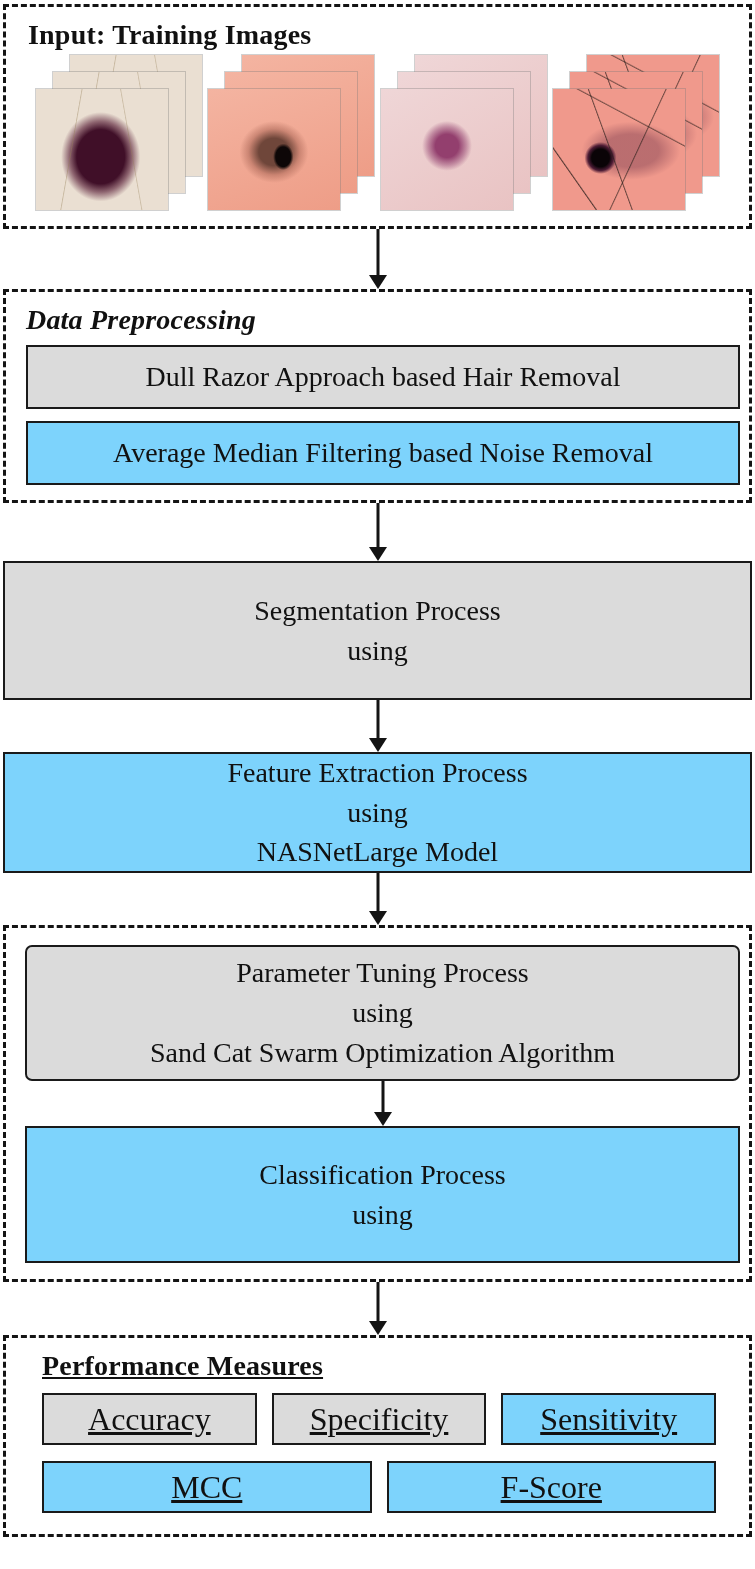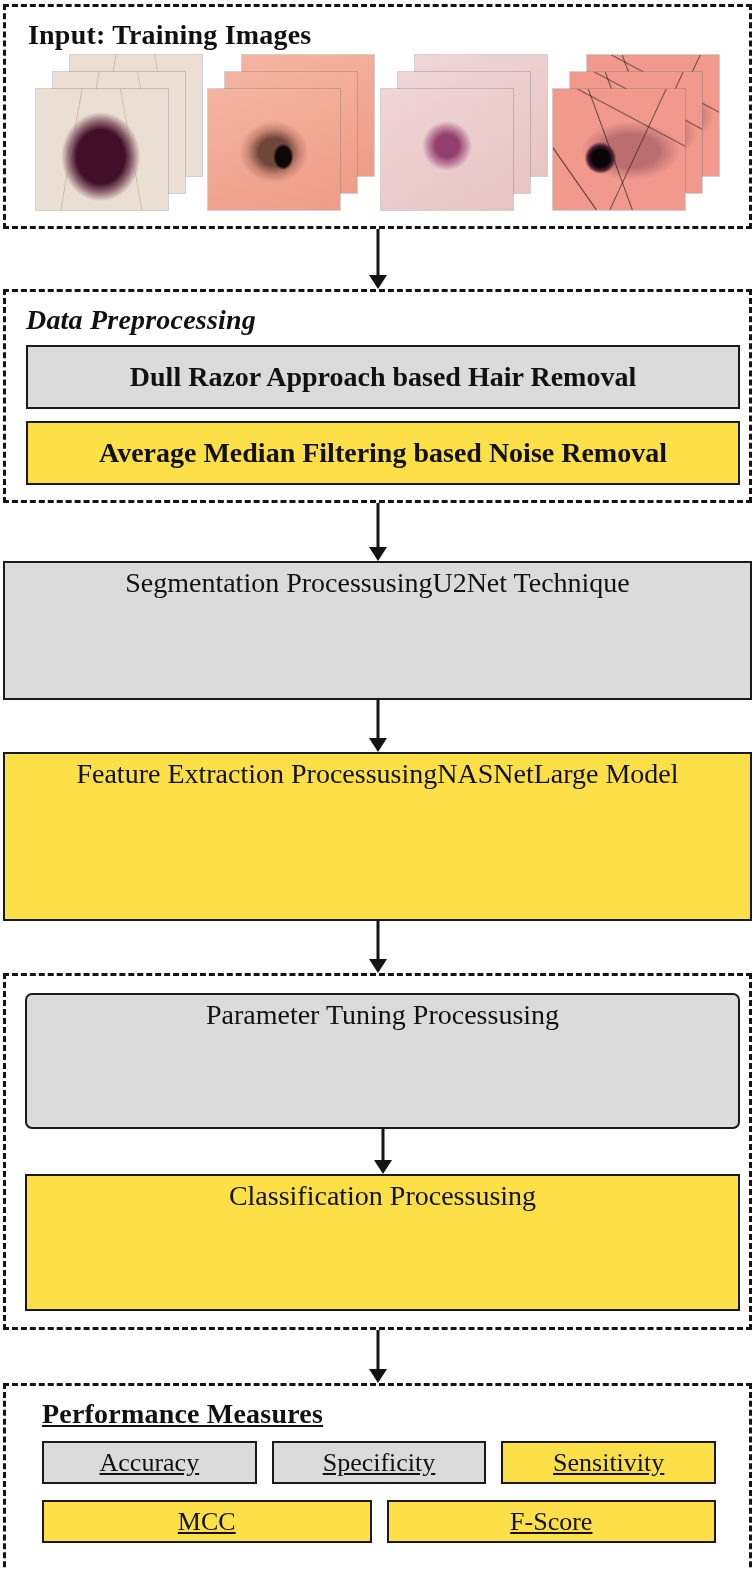--- a/index.html
+++ b/index.html
@@ -15,24 +15,24 @@
   
   .arrow { position: relative; width: 100%; }
   .arrow::before { content: ""; position: absolute; left: 50%; top: 0; bottom: 11px;
                    width: 3px; transform: translateX(-50%); background: #141414; }
   .arrow::after { content: ""; position: absolute; left: 50%; bottom: 0; transform: translateX(-50%);
                   border-left: 9px solid transparent; border-right: 9px solid transparent;
                   border-top: 14px solid #141414; }
 
   
   .gray { background: #dbdbdb; }
-  .teal { background: #fde047; }
+  .teal { background: #7dd3fc; }
   .bar  { height: 64px; border: 2px solid #1a1a1a; display: flex; align-items: center;
-          justify-content: center; font-size: 28px; text-align: center; font-weight: bold; }
-  .stage { border: 2px solid #1a1a1a; display: flex; flex-direction: row; justify-content: center;
+          justify-content: center; font-size: 28px; text-align: center; }
+  .stage { border: 2px solid #1a1a1a; display: flex; flex-direction: column; justify-content: center;
            text-align: center; font-size: 28px; line-height: 1.42; }
   .stage-full { margin: 0 3px; height: 139px; }
 
   
   .input-box { padding: 12px 22px 12px 22px; height: 225px; }
   .input-box .section-title { margin-bottom: 4px; }
   .img-row { display: flex; justify-content: space-between; padding: 0 8px 0 8px; }
   .img-stack { position: relative; width: 166px; height: 155px; }
   .layer { position: absolute; width: 132px; height: 121px; box-shadow: 0 0 0 1px rgba(120,120,120,0.35); }
   .l3 { left: 34px; top: 0; }
@@ -66,22 +66,22 @@
 
   
   .tuning-box { padding: 17px 9px 16px 19px; height: 357px; }
   .tuning-box .stage-a { height: 136px; border-radius: 7px; }
   .tuning-box .stage-b { height: 137px; }
 
   
   .perf-box { padding: 12px 33px 16px 36px; height: 202px; text-decoration: underline; }
   .perf-box .section-title { margin-bottom: 11px; }
   .perf-row { display: flex; gap: 15px; margin-bottom: 16px; }
-  .pbox { flex: 1; height: 43px; border: 2px solid #1a1a1a; display: flex; align-items: center;
-          justify-content: center; font-size: 26px; }
+  .pbox { flex: 1; height: 52px; border: 2px solid #1a1a1a; display: flex; align-items: center;
+          justify-content: center; font-size: 32px; }
 </style>
 </head>
 <body>
 
 <div class="page">
 
   <div class="dashed-box input-box">
     <div class="section-title">Input: Training Images</div>
     <div class="img-row">
       <div class="img-stack">
@@ -113,37 +113,37 @@
     <div class="section-title">Data Preprocessing</div>
     <div class="bar gray">Dull Razor Approach based Hair Removal</div>
     <div class="bar teal">Average Median Filtering based Noise Removal</div>
   </div>
 
   <div class="arrow" style="height:58px"></div>
 
   <div class="stage stage-full gray">
     <div>Segmentation Process</div>
     <div>using</div>
-    <div>U2Net Technique</div>
   </div>
 
   <div class="arrow" style="height:52px"></div>
 
-  <div class="stage stage-full teal" style="height:169px">
+  <div class="stage stage-full teal" style="height:121px">
     <div>Feature Extraction Process</div>
     <div>using</div>
     <div>NASNetLarge Model</div>
   </div>
 
   <div class="arrow" style="height:52px"></div>
 
   <div class="dashed-box tuning-box">
     <div class="stage stage-a gray">
       <div>Parameter Tuning Process</div>
       <div>using</div>
+      <div>Sand Cat Swarm Optimization Algorithm</div>
     </div>
     <div class="arrow" style="height:45px"></div>
     <div class="stage stage-b teal">
       <div>Classification Process</div>
       <div>using</div>
     </div>
   </div>
 
   <div class="arrow" style="height:53px"></div>
 

